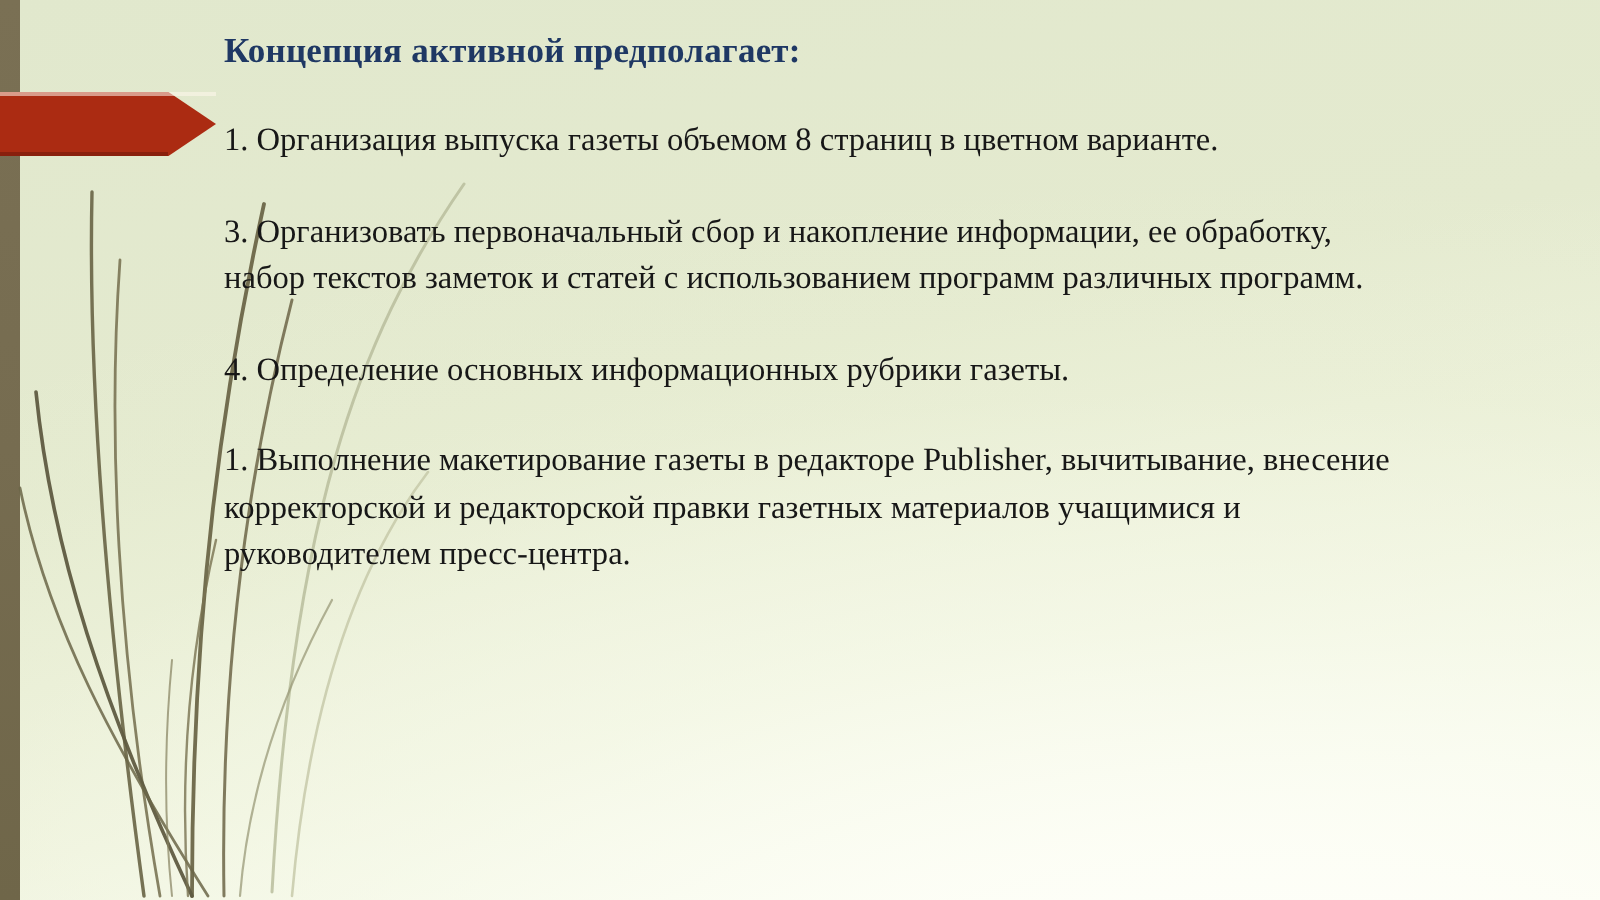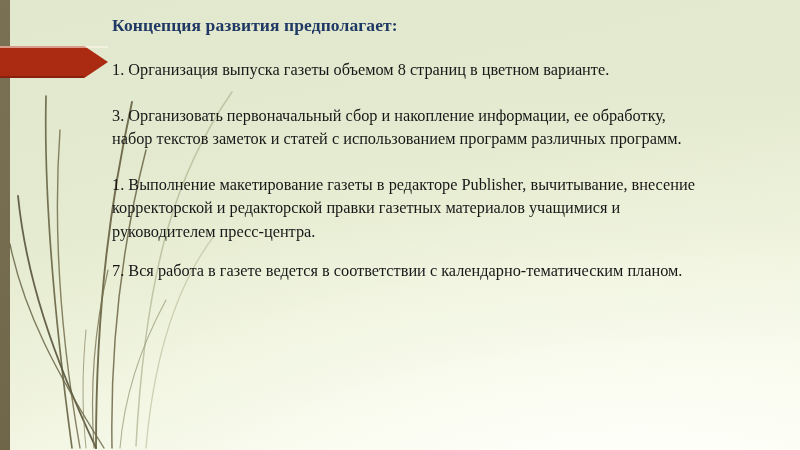--- a/index.html
+++ b/index.html
@@ -86,21 +86,21 @@
   }
   .body-list {
     margin: 0;
     padding: 0;
     list-style: none;
   }
   .body-item {
     color: #171717;
     font-size: 16.3px;
     line-height: 23.5px;
-    margin: 16px 0 22px 0;
+    margin: 5px 0 22px 0;
     white-space: pre-line;
   }
   .body-item.tight {
     margin-bottom: 0;
   }
 </style>
 </head>
 <body>
 
 <div id="slide">
@@ -126,26 +126,26 @@
   </svg>
 
   <div class="arrow-band">
     <div class="arrow-shape"></div>
     <div class="arrow-hl"></div>
     <div class="arrow-sh"></div>
   </div>
 
   <div class="content">
 
-    <h1 class="slide-title">Концепция развития предполагает:</h1>
+    <h1 class="slide-title">Концепция активной предполагает:</h1>
 
     <ul class="body-list">
       <li class="body-item">1. Организация выпуска газеты объемом 8 страниц в цветном варианте.</li>
       <li class="body-item">3. Организовать первоначальный сбор и накопление информации, ее обработку,
 набор текстов заметок и статей с использованием программ различных программ.</li>
+      <li class="body-item">4. Определение основных информационных рубрики газеты.</li>
       <li class="body-item tight">1. Выполнение макетирование газеты в редакторе Publisher, вычитывание, внесение
 корректорской и редакторской правки газетных материалов учащимися и
 руководителем пресс-центра.</li>
-      <li class="body-item">7. Вся работа в газете ведется в соответствии с календарно-тематическим планом.</li>
     </ul>
 
   </div>
 </div>
 
 </body></html>

